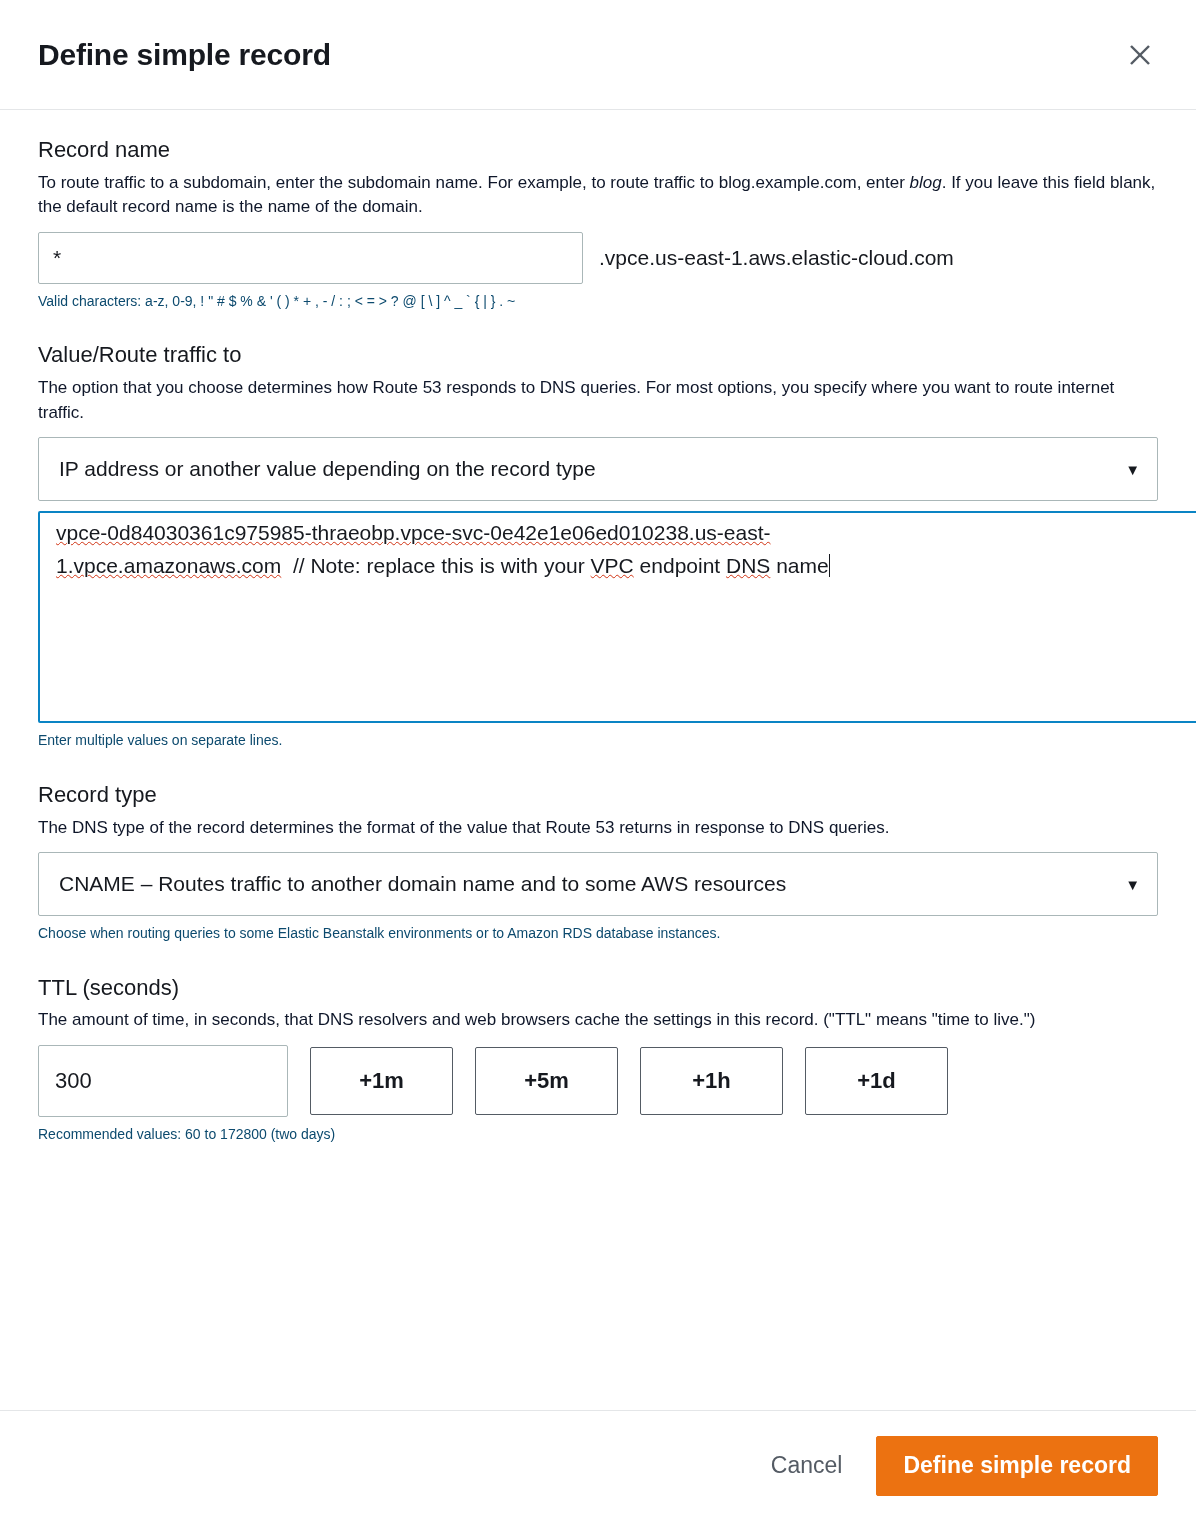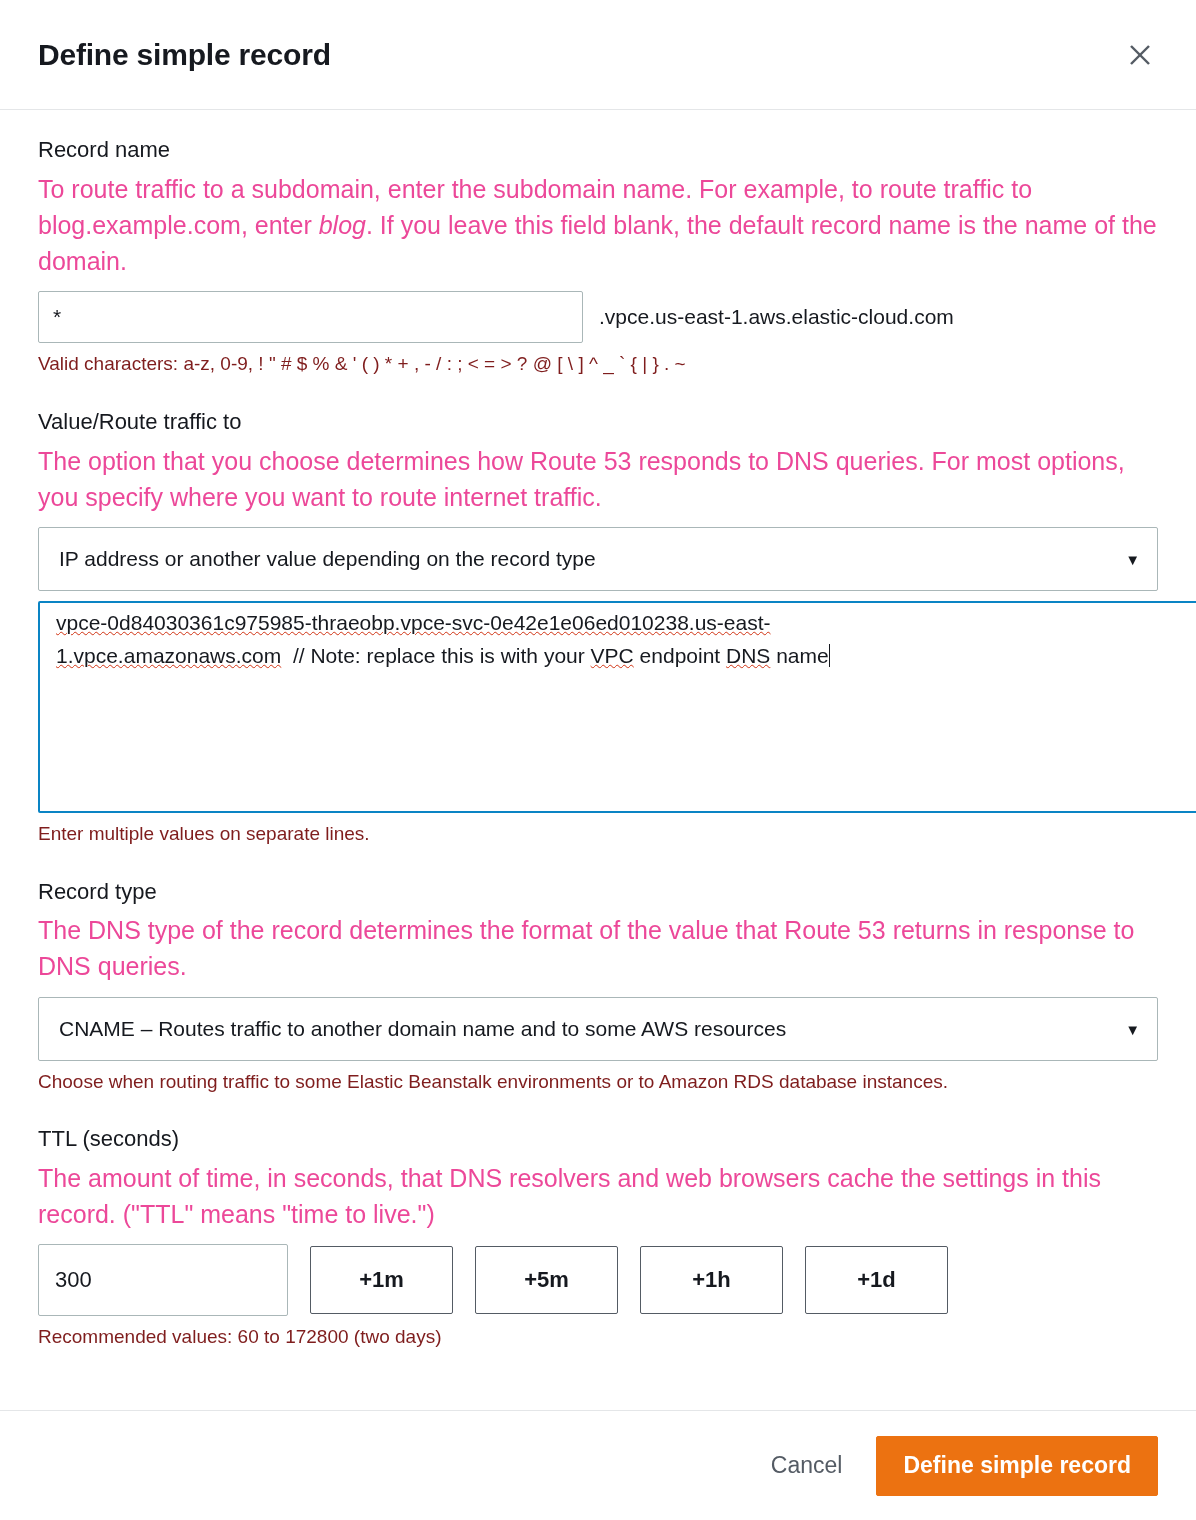--- a/index.html
+++ b/index.html
@@ -65,31 +65,31 @@
   .field-block { margin-bottom: 6px; }
 
   .field-label {
     font-size: 22px;
     color: #16191f;
     font-weight: normal;
     margin-bottom: 6px;
     line-height: 1.3;
   }
   .field-desc {
-    font-size: 25px;
-    color: #ec4899;
+    font-size: 17px;
+    color: #0f172a;
     line-height: 1.45;
     margin-bottom: 12px;
     max-width: 1120px;
   }
   .field-desc em { font-style: italic; }
 
   .hint {
-    font-size: 19px;
-    color: #7f1d1d;
+    font-size: 14px;
+    color: #0c4a6e;
     line-height: 1.4;
     margin-top: 8px;
   }
 
   
   .record-name-row {
     display: flex;
     align-items: center;
     gap: 16px;
   }
@@ -299,21 +299,21 @@
 
     <div class="field-block gap-lg">
       <div class="field-label">Record type</div>
       <div class="field-desc">The DNS type of the record determines the format of the value that Route 53 returns in response to DNS queries.</div>
 
       <div class="select-wrap">
         <div class="select-box">CNAME – Routes traffic to another domain name and to some AWS resources</div>
         <span class="select-arrow">▼</span>
       </div>
 
-      <div class="hint">Choose when routing traffic to some Elastic Beanstalk environments or to Amazon RDS database instances.</div>
+      <div class="hint">Choose when routing queries to some Elastic Beanstalk environments or to Amazon RDS database instances.</div>
     </div>
 
     <div class="field-block gap-lg">
       <div class="field-label">TTL (seconds)</div>
       <div class="field-desc">The amount of time, in seconds, that DNS resolvers and web browsers cache the settings in this record. ("TTL" means "time to live.")</div>
 
       <div class="ttl-row">
         <input class="ttl-input" type="text" value="300" style="">
         <button class="ttl-btn">+1m</button>
         <button class="ttl-btn">+5m</button>

